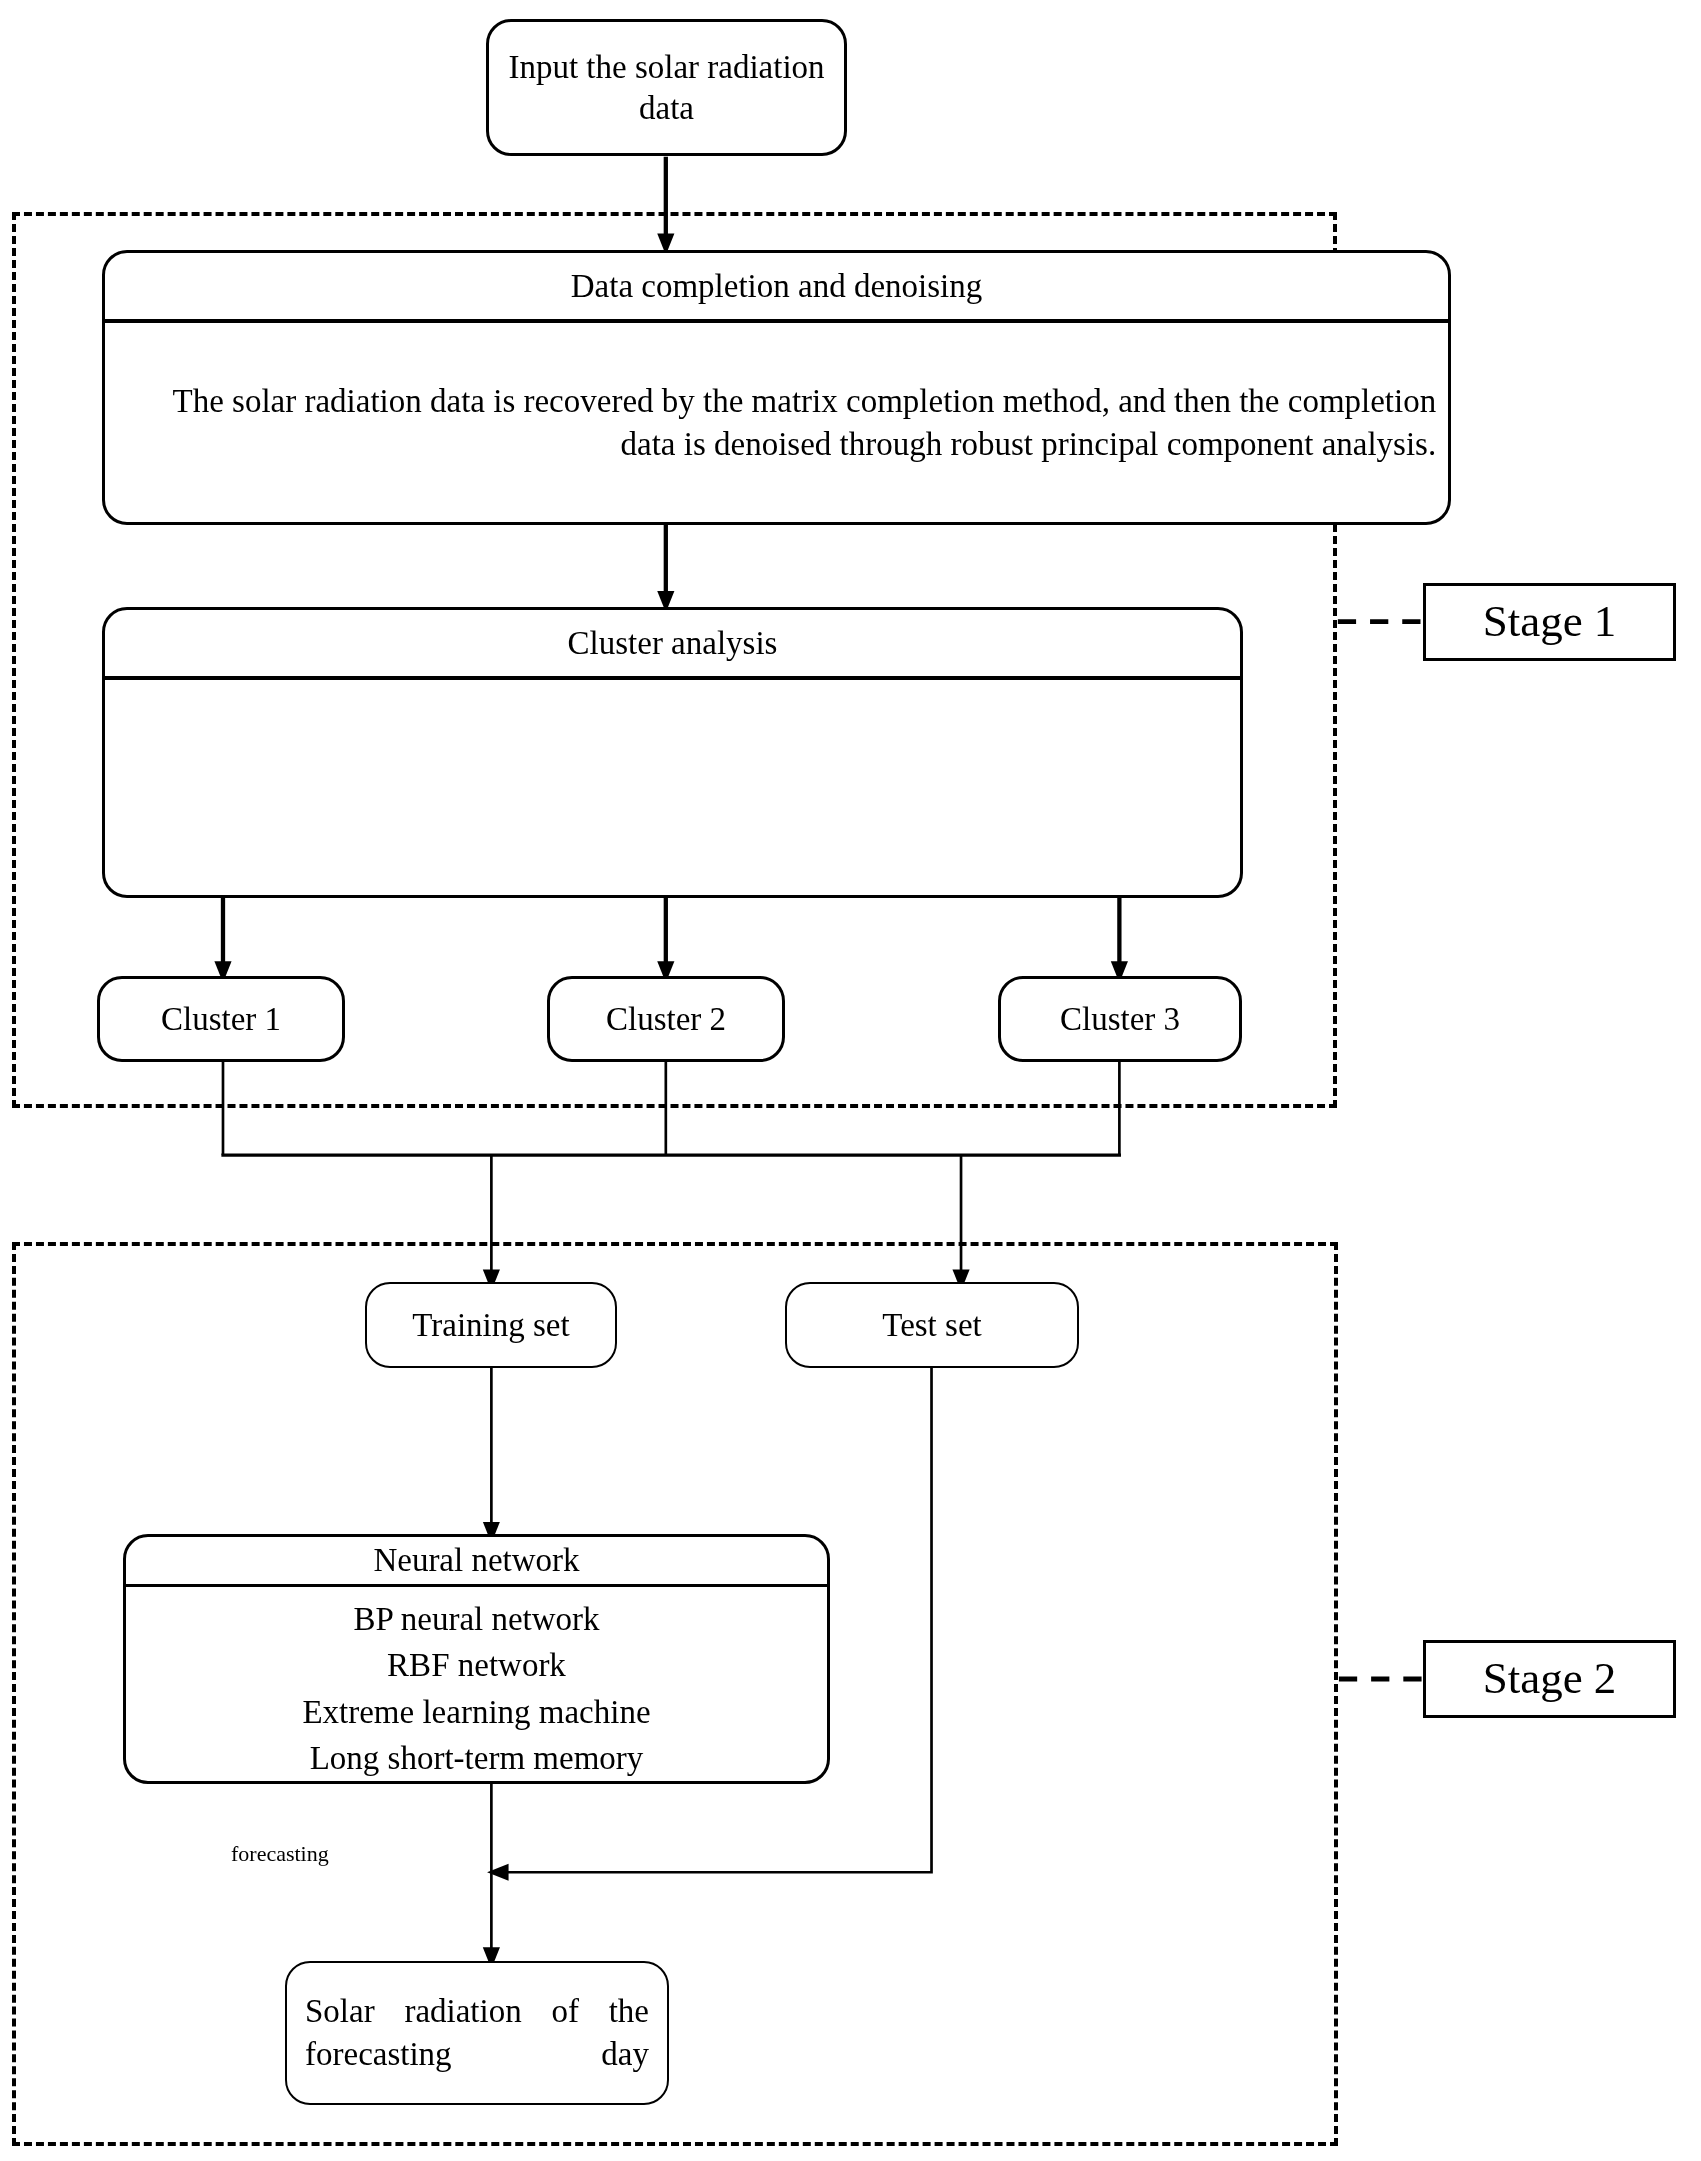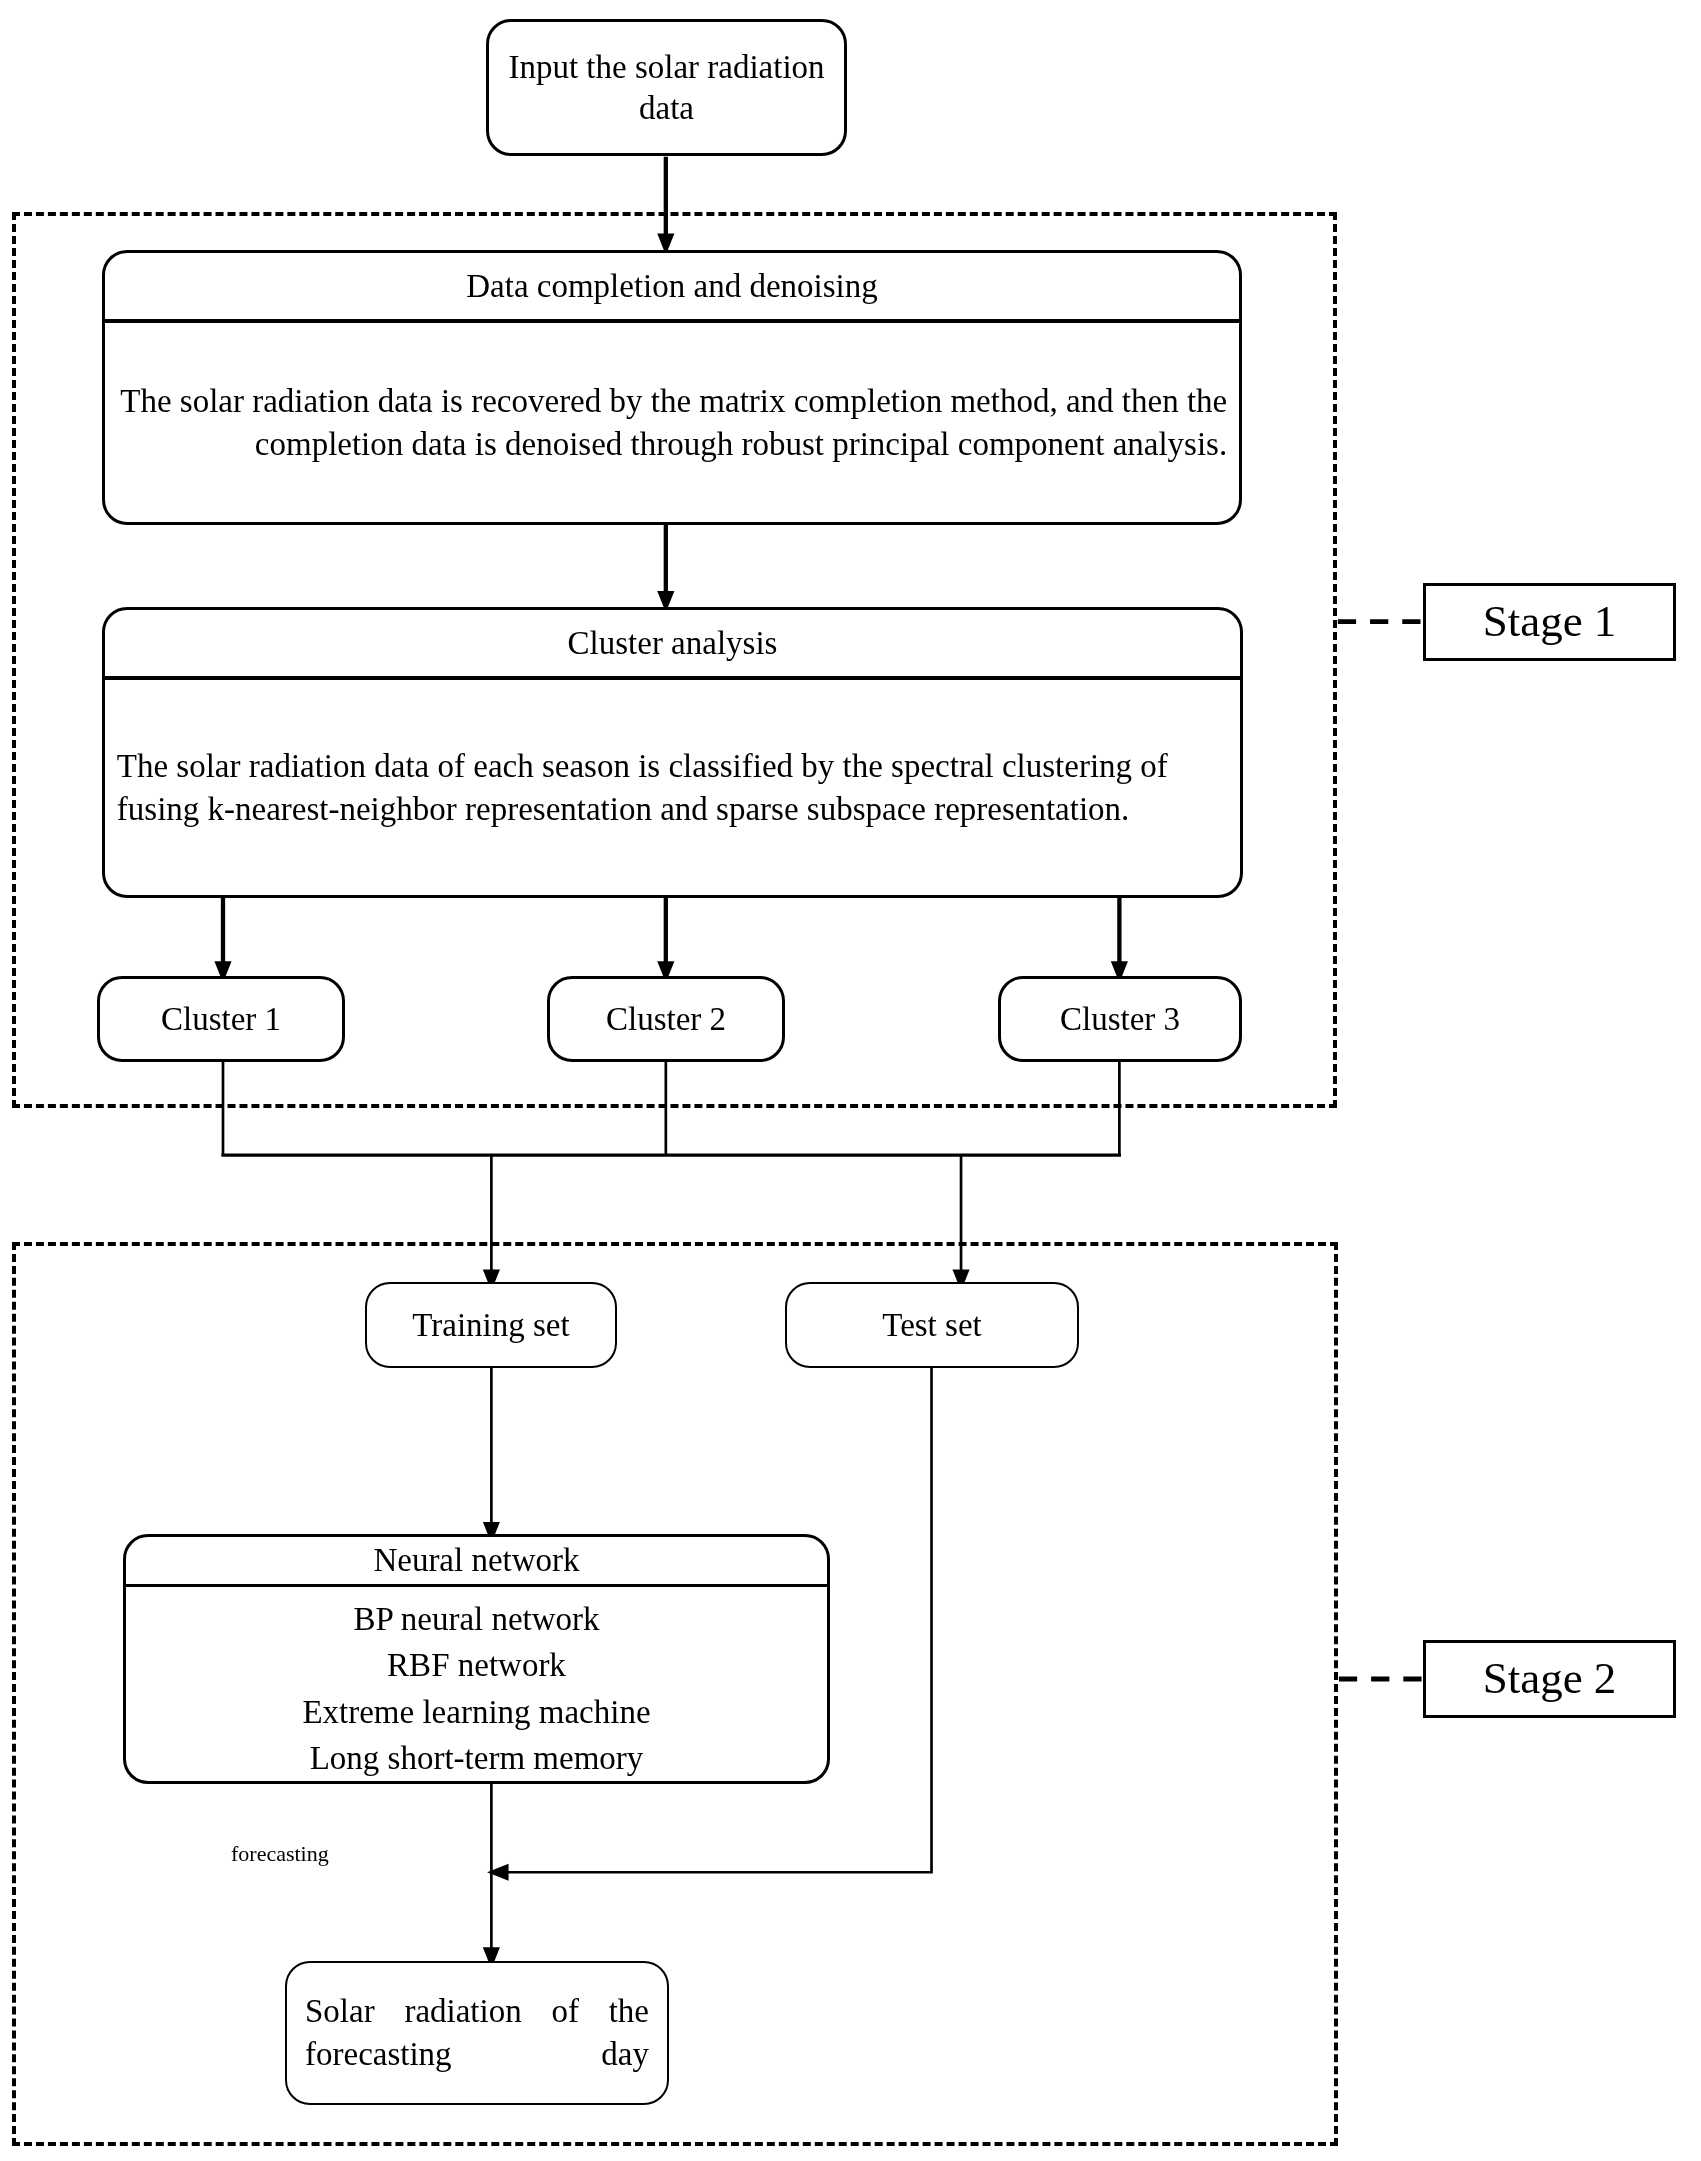--- a/index.html
+++ b/index.html
@@ -77,35 +77,32 @@
     <line x1="2492" y1="1158" x2="2648" y2="1158" stroke="#000" stroke-width="9" stroke-dasharray="34 26"></line>
     <line x1="2494" y1="3128" x2="2648" y2="3128" stroke="#000" stroke-width="9" stroke-dasharray="34 26"></line>
   </svg>
 
   <div class="node rounded" style="left:486px;top:19px;width:361px;height:137px;">
     <div class="ctr">
         <span class="t-node">Input the solar radiation data</span>
       </div>
   </div>
 
-  <div class="node rounded" style="left:102px;top:250px;width:1140px;height:275px;">
+  <div class="node rounded" style="left:102px;top:250px;width:1349px;height:275px;">
     <div class="title-row" style="height:70px;">
       <span class="t-head">Data completion and denoising</span>
     </div>
     <div class="body-row" style="padding:0 11.8px;text-align:right;">
       <span class="t-body">The solar radiation data is recovered by the matrix completion method, and then the completion data is denoised through robust principal component analysis.</span>
     </div>
   </div>
 
   <div class="node rounded" style="left:102px;top:607px;width:1141px;height:291px;">
     <div class="title-row" style="height:70px;">
       <span class="t-head">Cluster analysis</span>
-    </div>
-    <div class="body-row" style="padding:0 11.8px;">
-      <span class="t-body">The solar radiation data of each season is classified by the spectral clustering of fusing k-nearest-neighbor representation and sparse subspace representation.</span>
     </div>
   </div>
 
   <div class="node rounded" style="left:97px;top:976px;width:248px;height:86px;">
     <div class="ctr">
         <span class="t-node">Cluster 1</span>
       </div>
   </div>
   <div class="node rounded" style="left:547px;top:976px;width:238px;height:86px;">
     <div class="ctr">

